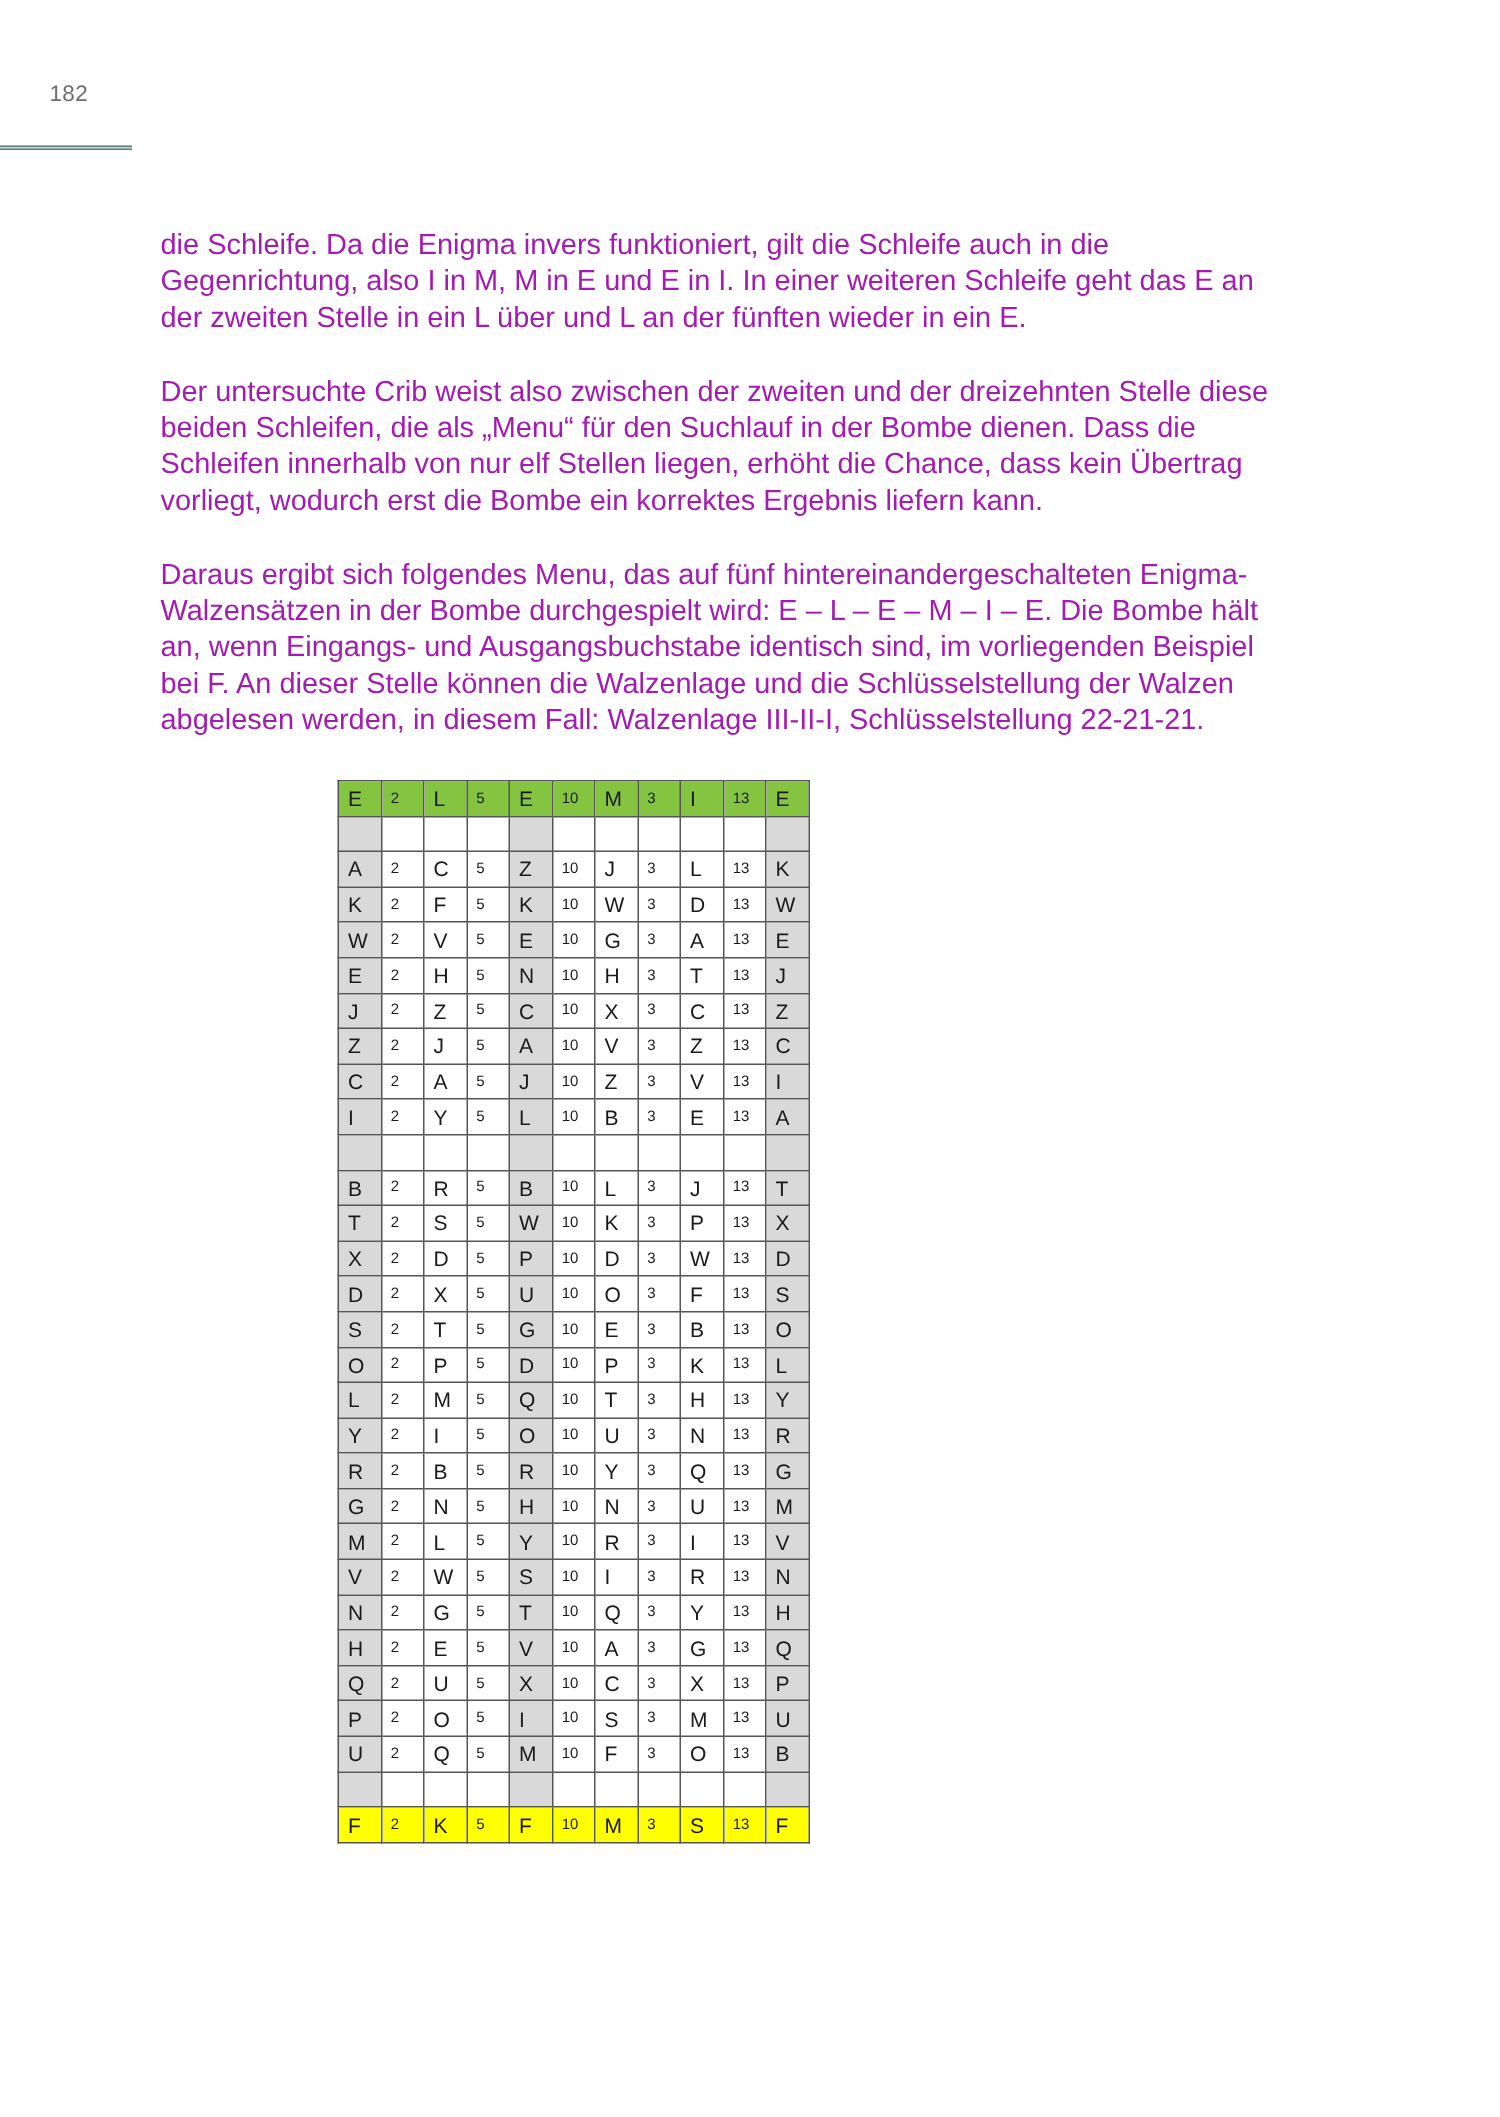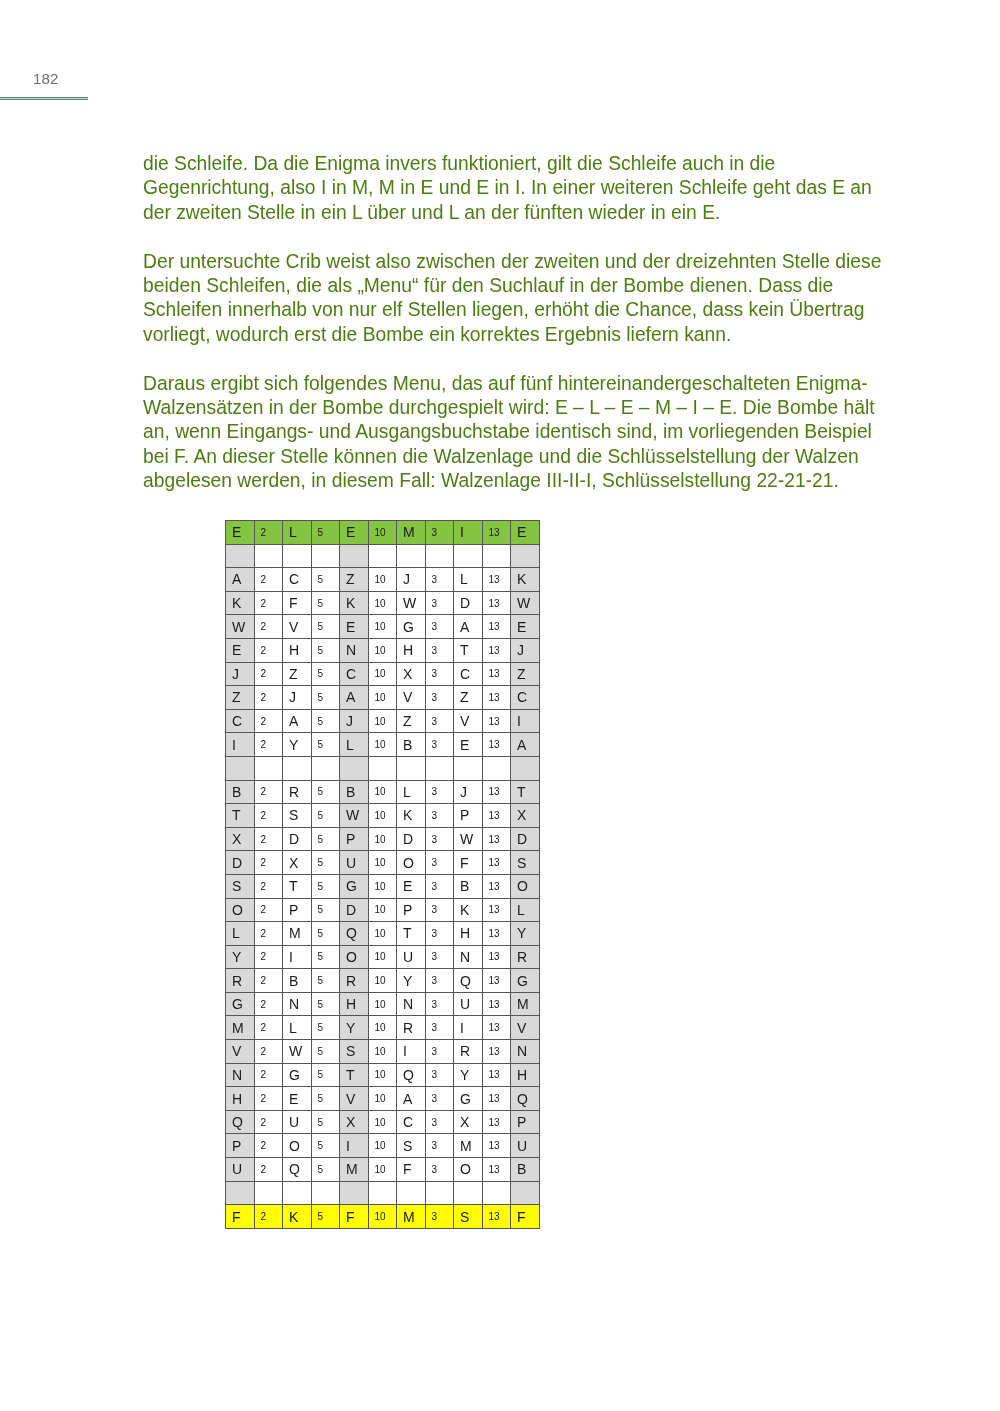--- a/index.html
+++ b/index.html
@@ -11,21 +11,21 @@
       width: 1000px;
       height: 1411px;
       position: relative;
       overflow: hidden;
       font-family: "Liberation Sans", "DejaVu Sans", sans-serif;
       color: #1a1a1a;
     }
     .page-number {
       position: absolute;
       left: 33px;
-      top: 70px;
+      top: 54px;
       font-size: 15px;
       color: #6d6d6d;
       font-family: "Liberation Sans", sans-serif;
       letter-spacing: 0.2px;
     }
     .header-rule {
       position: absolute;
       left: 0;
       top: 97px;
       width: 88px;
@@ -35,23 +35,22 @@
       background: #c9d7d5;
       box-sizing: border-box;
     }
     .body-text {
       position: absolute;
       left: 107px;
       top: 152px;
       width: 800px;
       font-size: 19.3px;
       line-height: 24.4px;
-      color: #4d7c0f;
+      color: #a21caf;
       font-family: "Liberation Sans", sans-serif;
-      margin-left: 36px;
     }
     .body-text p {
       margin: 0 0 24.4px 0;
       white-space: pre-line;
     }
     .menu-table {
       position: absolute;
       left: 225px;
       top: 520px;
       border-collapse: collapse;

